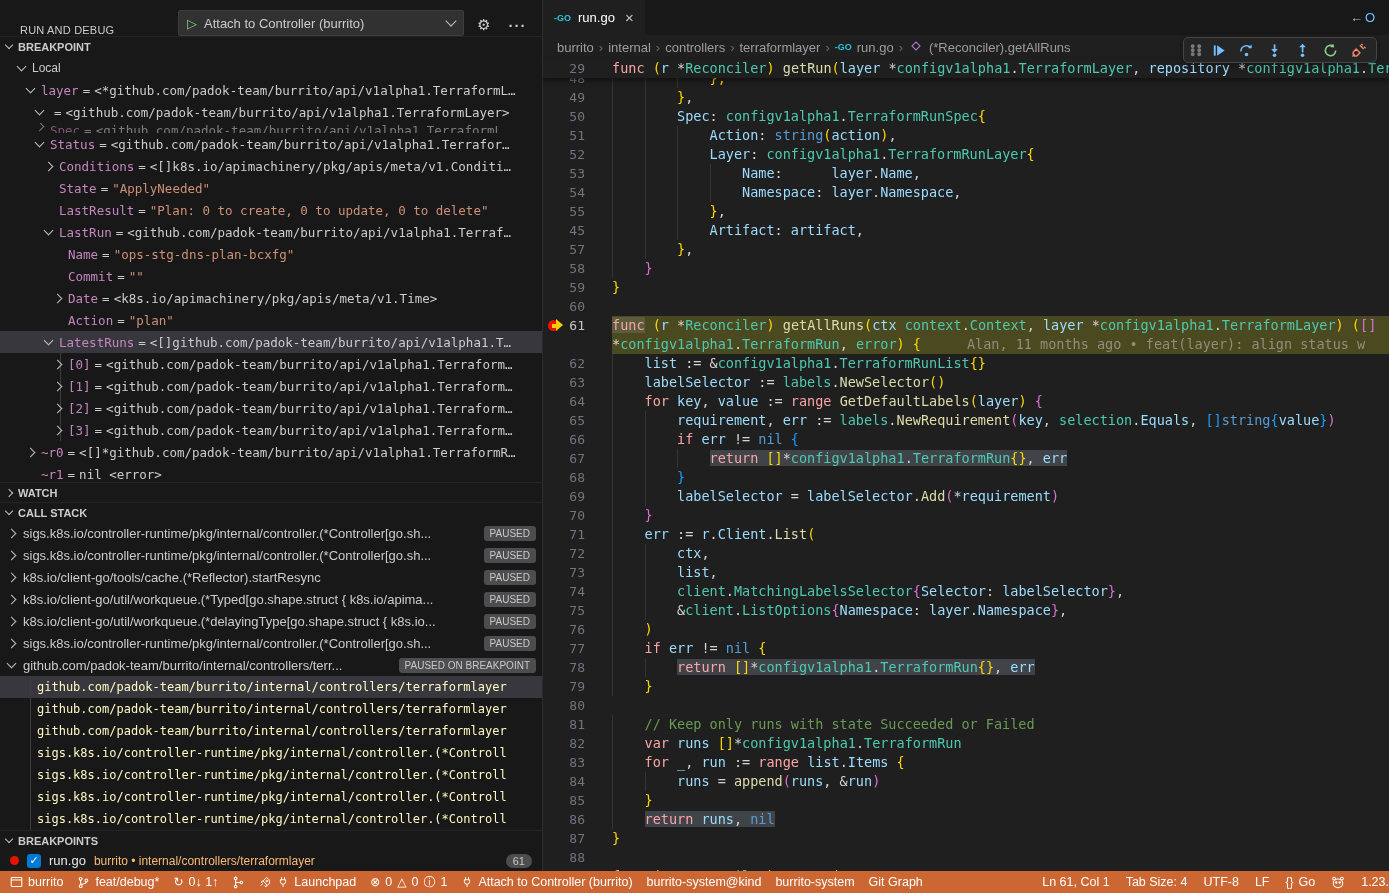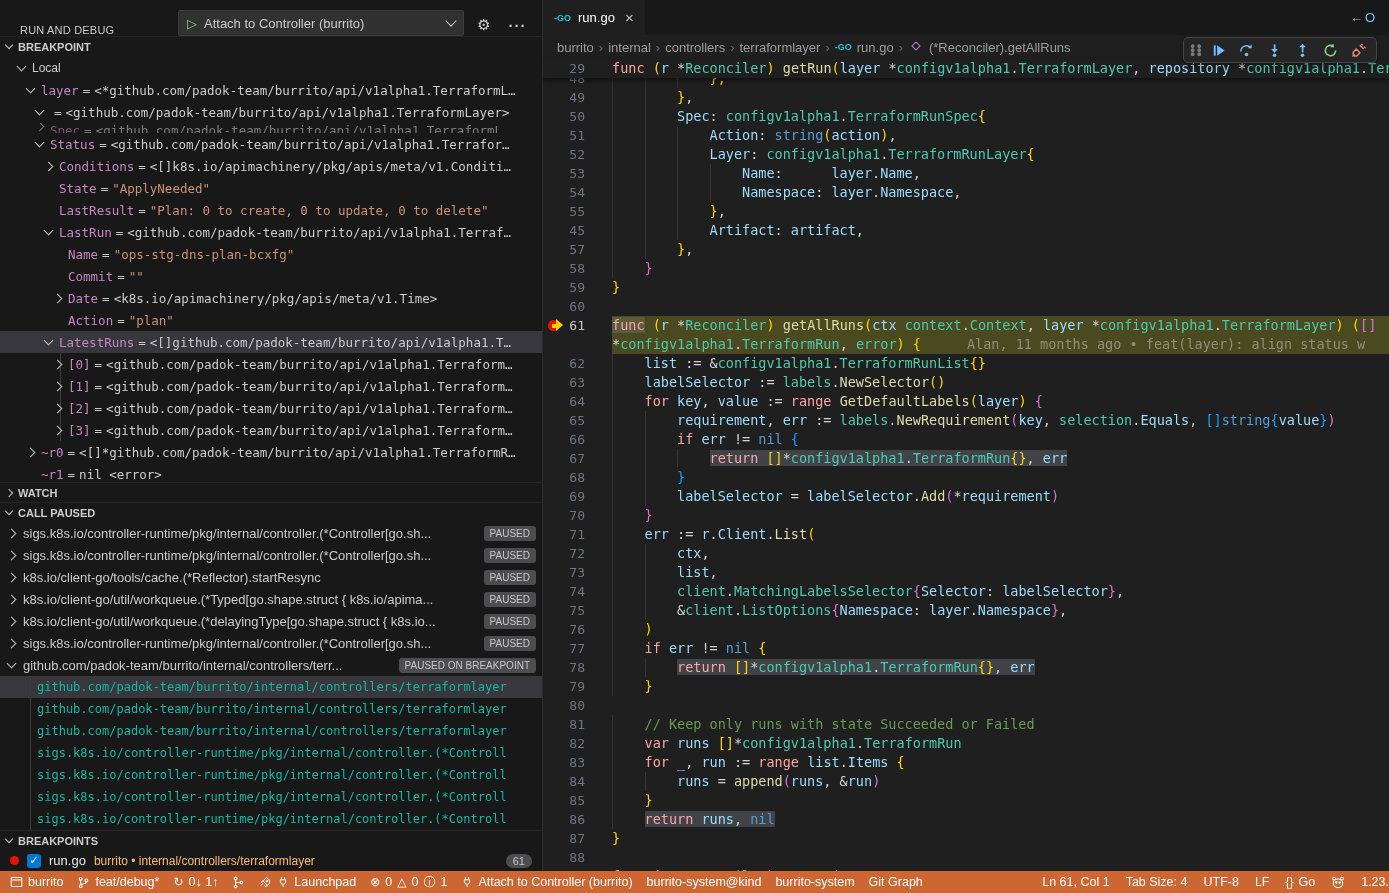--- a/index.html
+++ b/index.html
@@ -35,21 +35,21 @@
   .vscope{color:#cccccc;font-family:"Liberation Sans",sans-serif;font-weight:normal;font-size:12px}
   .veq{color:#cccccc;margin:0 4px 0 4px}
   .vval{color:#cccccc}.vstr{color:#ce9178}
   .vguide{position:absolute;left:60px;top:0;bottom:0;border-left:1px solid #3c3c3c}
   #stack-list{height:308px;overflow:hidden;flex:none}
   .srow{height:22px;display:flex;align-items:center;padding:0 6px 0 8px;cursor:pointer}
   .srow .cv{width:7px;height:7px;margin-right:8px}
   .slabel{color:#cccccc;font-size:13px;white-space:nowrap;overflow:hidden;flex:1}
   .badge{flex:none;background:#4d4d50;color:#c8c8c8;font-size:10px;padding:2px 6px;border-radius:3px;margin-left:8px;white-space:nowrap}
   .frow{height:22px;display:flex;align-items:center;padding-left:37px;position:relative;cursor:pointer;
-    font-family:"DejaVu Sans Mono",monospace;font-size:12px;color:#14b8a6;white-space:nowrap;overflow:hidden}
+    font-family:"DejaVu Sans Mono",monospace;font-size:12px;color:#fef9c3;white-space:nowrap;overflow:hidden}
   .frow::before{content:"";position:absolute;left:30px;top:0;bottom:0;border-left:1px solid #3c3c3c}
   .frow.sel{background:#37373d}
   .bp-row{height:21px;display:flex;align-items:center;padding:0 10px;gap:8px;flex:none}
   .bpdot-s{width:9px;height:9px;border-radius:50%;background:#e51400;flex:none}
   .chk{width:14px;height:14px;background:#0078d4;border-radius:3px;color:#fff;font-size:11px;
     display:flex;align-items:center;justify-content:center;flex:none;cursor:pointer}
   .bp-file{color:#e7e7e7;font-size:13px}
   .bp-path{color:#fdba74;font-size:12px;white-space:nowrap;overflow:hidden;flex:1}
   .bp-badge{background:#4d4d50;color:#c8c8c8;font-size:11px;padding:1px 7px;border-radius:9px;flex:none}
   
@@ -246,21 +246,21 @@
             <span class="vval">nil &lt;error&gt;</span>
           </div>
         </div>
 
       <div class="sect-h h20">
         <span class="cv r"></span>
         <span>WATCH</span>
       </div>
       <div class="sect-h h20">
         <span class="cv"></span>
-        <span>CALL PAUSED</span>
+        <span>CALL STACK</span>
       </div>
       <div id="stack-list">
           <div class="srow">
             <span class="cv r"></span>
             <span class="slabel">sigs.k8s.io/controller-runtime/pkg/internal/controller.(*Controller[go.sh...</span>
             <span class="badge">PAUSED</span>
           </div>
           <div class="srow">
             <span class="cv r"></span>
             <span class="slabel">sigs.k8s.io/controller-runtime/pkg/internal/controller.(*Controller[go.sh...</span>

